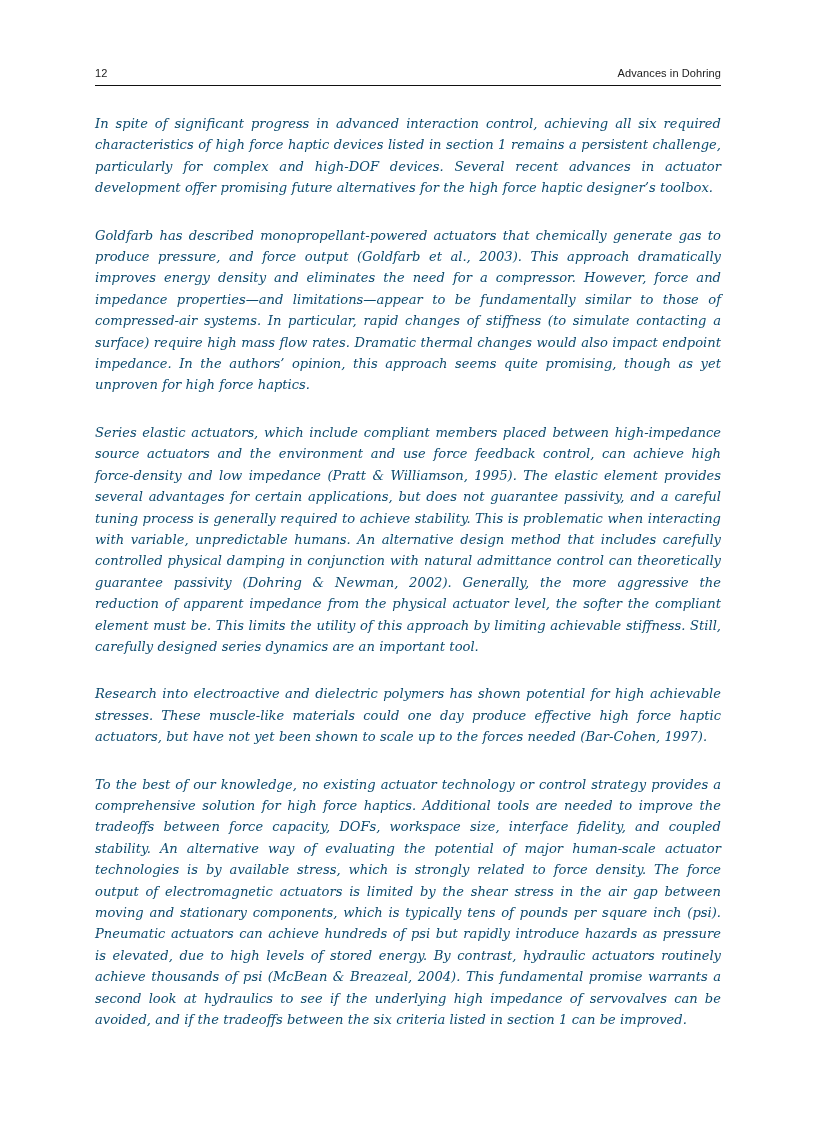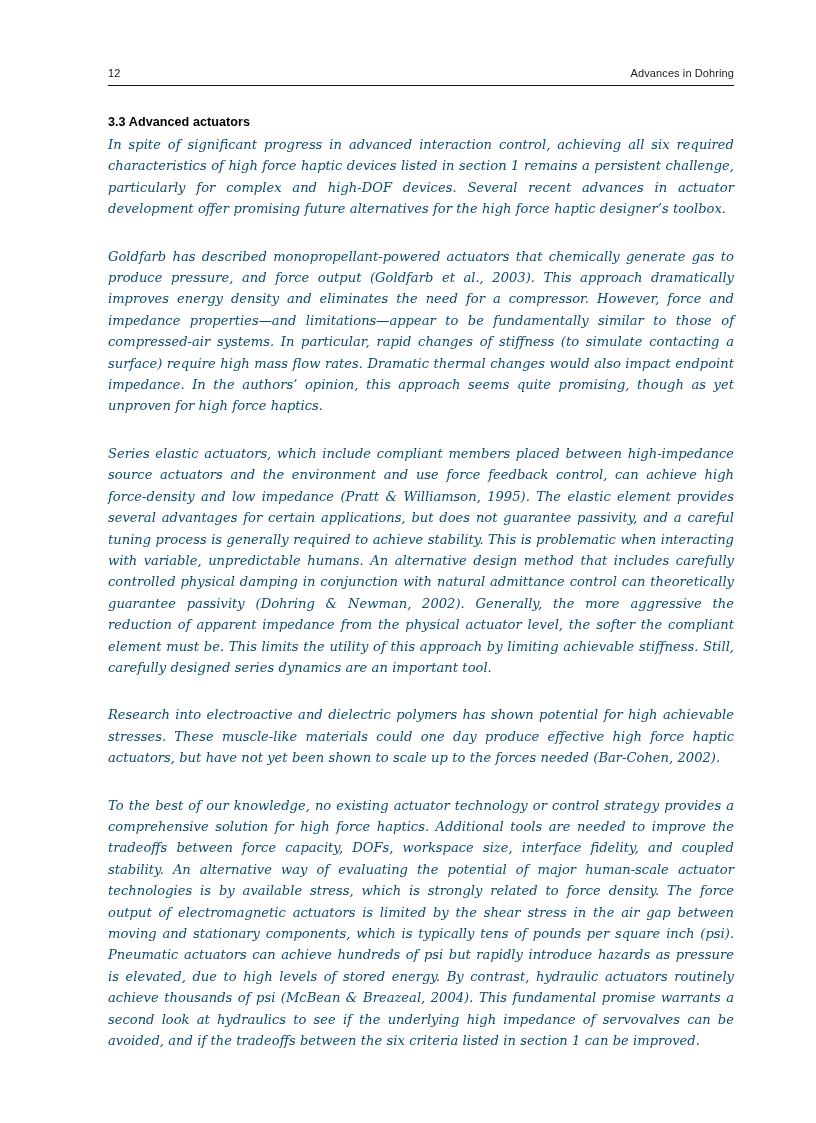--- a/index.html
+++ b/index.html
@@ -12,21 +12,21 @@
     position: relative;
     width: 816px;
     height: 1123px;
     margin: 0 auto;
     background: #ffffff;
     overflow: hidden;
     -webkit-font-smoothing: antialiased;
   }
   .content {
     position: absolute;
-    left: 108px;
+    left: 95px;
     top: 66px;
     width: 626px;
   }
 
   
   .running-head {
     display: flex;
     justify-content: space-between;
     align-items: baseline;
     font-family: "Liberation Sans", sans-serif;
@@ -76,22 +76,21 @@
 
 <div class="page">
   <div class="content">
 
     <div class="running-head">
       <span class="folio">12</span>
       <span class="booktitle">Advances in Dohring</span>
     </div>
     <div class="head-rule"></div>
 
-    <h2 class="section-heading">3.3 Advanced actuators</h2>
 
     <p class="body">In spite of significant progress in advanced interaction control, achieving all six required characteristics of high force haptic devices listed in section 1 remains a persistent challenge, particularly for complex and high-DOF devices. Several recent advances in actuator development offer promising future alternatives for the high force haptic designer’s toolbox.</p>
     <p class="body">Goldfarb has described monopropellant-powered actuators that chemically generate gas to produce pressure, and force output (Goldfarb et al., 2003). This approach dramatically improves energy density and eliminates the need for a compressor. However, force and impedance properties—and limitations—appear to be fundamentally similar to those of compressed-air systems. In particular, rapid changes of stiffness (to simulate contacting a surface) require high mass flow rates. Dramatic thermal changes would also impact endpoint impedance. In the authors’ opinion, this approach seems quite promising, though as yet unproven for high force haptics.</p>
     <p class="body">Series elastic actuators, which include compliant members placed between high-impedance source actuators and the environment and use force feedback control, can achieve high force-density and low impedance (Pratt &amp; Williamson, 1995). The elastic element provides several advantages for certain applications, but does not guarantee passivity, and a careful tuning process is generally required to achieve stability. This is problematic when interacting with variable, unpredictable humans. An alternative design method that includes carefully controlled physical damping in conjunction with natural admittance control can theoretically guarantee passivity (Dohring &amp; Newman, 2002). Generally, the more aggressive the reduction of apparent impedance from the physical actuator level, the softer the compliant element must be. This limits the utility of this approach by limiting achievable stiffness. Still, carefully designed series dynamics are an important tool.</p>
-    <p class="body">Research into electroactive and dielectric polymers has shown potential for high achievable stresses. These muscle-like materials could one day produce effective high force haptic actuators, but have not yet been shown to scale up to the forces needed (Bar-Cohen, 2002).</p>
+    <p class="body">Research into electroactive and dielectric polymers has shown potential for high achievable stresses. These muscle-like materials could one day produce effective high force haptic actuators, but have not yet been shown to scale up to the forces needed (Bar-Cohen, 1997).</p>
     <p class="body">To the best of our knowledge, no existing actuator technology or control strategy provides a comprehensive solution for high force haptics. Additional tools are needed to improve the tradeoffs between force capacity, DOFs, workspace size, interface fidelity, and coupled stability. An alternative way of evaluating the potential of major human-scale actuator technologies is by available stress, which is strongly related to force density. The force output of electromagnetic actuators is limited by the shear stress in the air gap between moving and stationary components, which is typically tens of pounds per square inch (psi). Pneumatic actuators can achieve hundreds of psi but rapidly introduce hazards as pressure is elevated, due to high levels of stored energy. By contrast, hydraulic actuators routinely achieve thousands of psi (McBean &amp; Breazeal, 2004). This fundamental promise warrants a second look at hydraulics to see if the underlying high impedance of servovalves can be avoided, and if the tradeoffs between the six criteria listed in section 1 can be improved.</p>
 
   </div>
 </div>
 
 </body></html>

